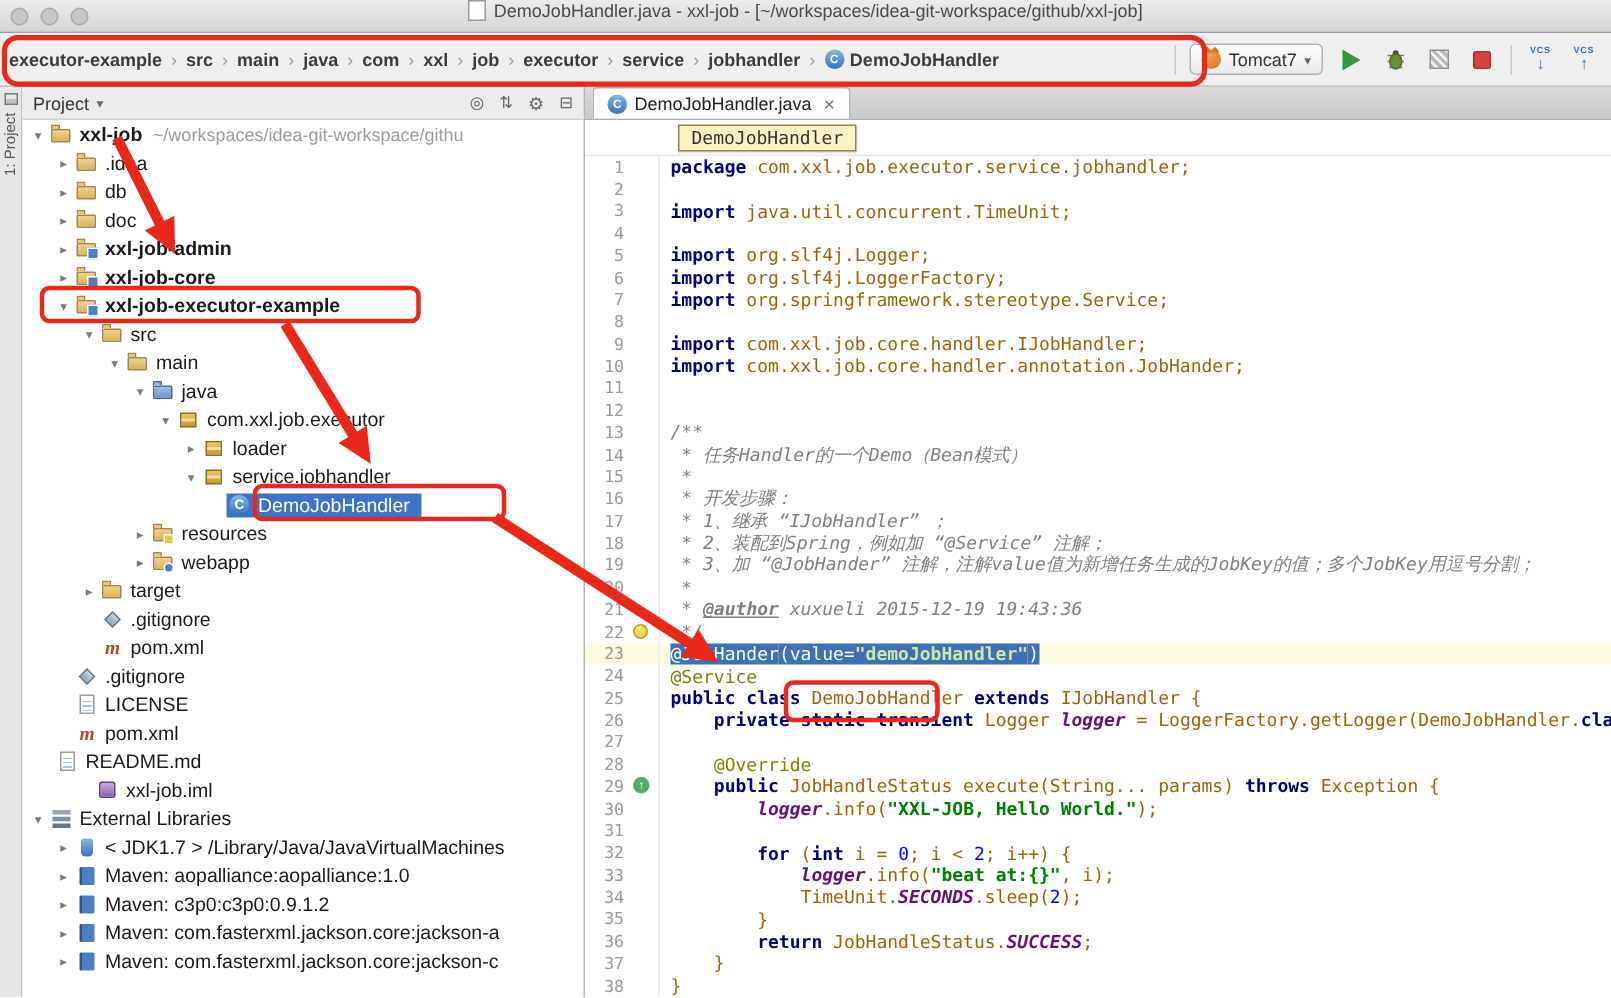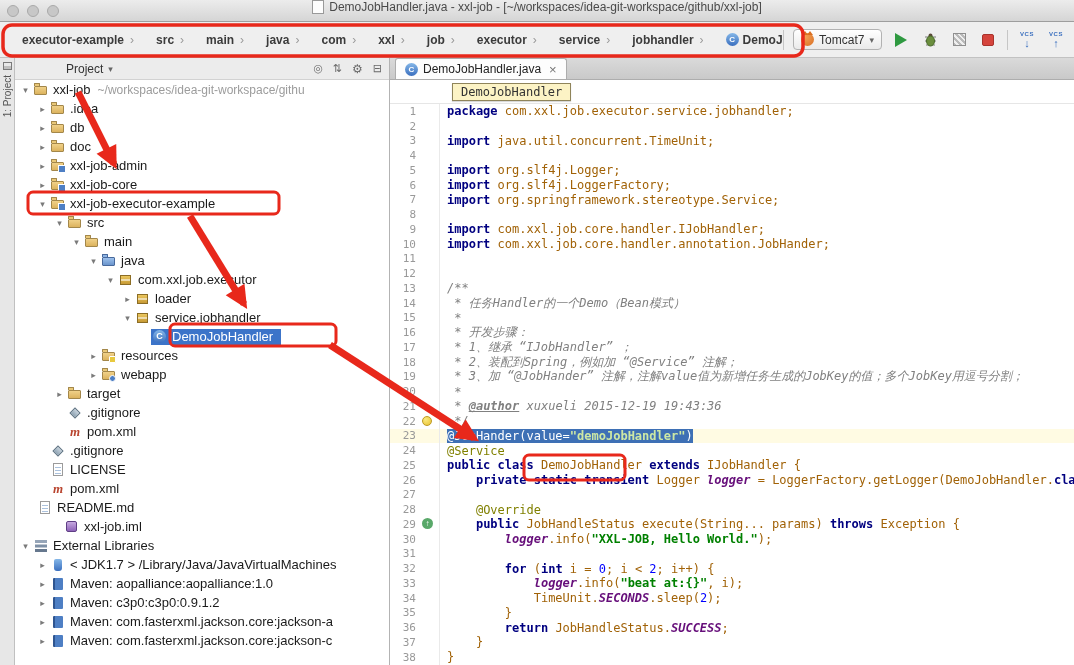--- a/index.html
+++ b/index.html
@@ -14,21 +14,21 @@
   .tlights span{width:12px;height:12px;border-radius:50%;background:#C7C7C7;border:1px solid #A9A9A9;box-sizing:border-box;}
   .ttl{position:absolute;left:120px;right:120px;top:0;height:14px;display:flex;align-items:center;justify-content:center;
        gap:5px;font-size:12px;color:#4A4A4A;white-space:nowrap;overflow:hidden;}
   .doc-ico{width:10px;height:12px;background:#FDFDFD;border:1px solid #999;display:inline-block;flex:none;}
 
   
   #navbar{position:absolute;left:0;top:22px;width:1074px;height:36px;background:#EFEFEF;
     border-bottom:1px solid #C2C2C2;box-sizing:border-box;display:flex;align-items:center;}
   #crumbs{display:flex;align-items:center;font-size:12px;color:#333;padding-left:4px;flex:1;min-width:0;
     overflow:hidden;white-space:nowrap;}
-  .crumb{display:inline-flex;align-items:center;gap:4px;padding:2px 2px;font-weight:bold;color:#3B3B3B;margin-left:16px;}
+  .crumb{display:inline-flex;align-items:center;gap:4px;padding:2px 2px;font-weight:bold;color:#3B3B3B;}
   .crumb-sep{color:#9A9A9A;margin:0 4px;font-size:12px;}
   #run-area{display:flex;align-items:center;gap:9px;padding-right:8px;flex:none;}
   .vdiv{width:1px;height:20px;background:#C6C6C6;}
   .runcfg{display:flex;align-items:center;gap:5px;background:linear-gradient(#FFF,#EAEAEA);
     border:1px solid #B2B2B2;border-radius:4px;padding:2px 7px;font-size:12px;color:#333;height:21px;box-sizing:border-box;}
   .tomcat-ico{width:13px;height:13px;border-radius:50%;background:radial-gradient(circle at 35% 30%,#F3A055,#D96F23);position:relative;flex:none;}
   .tomcat-ico::before{content:"";position:absolute;left:1px;top:-2px;border-left:3px solid transparent;border-right:3px solid transparent;border-bottom:4px solid #D96F23;}
   .tomcat-ico::after{content:"";position:absolute;right:1px;top:-2px;border-left:3px solid transparent;border-right:3px solid transparent;border-bottom:4px solid #D96F23;}
   .ddn{font-size:9px;color:#666;}
   .tbtn{display:inline-flex;align-items:center;justify-content:center;width:20px;height:20px;}
@@ -45,29 +45,29 @@
     border-right:1px solid #C0C0C0;box-sizing:border-box;}
   .strip-btn{display:flex;flex-direction:column;align-items:center;padding-top:4px;gap:5px;}
   .strip-ico{width:9px;height:8px;border:1px solid #7A7A7A;background:linear-gradient(#E8E8E8 0 3px,#BFBFBF 3px);box-sizing:border-box;}
   .vtext{writing-mode:vertical-rl;transform:rotate(180deg);font-size:10px;color:#555;white-space:nowrap;}
 
   
   #project{position:absolute;left:15px;top:58px;width:375px;height:607px;background:#FFF;
     border-right:1px solid #B3B3B3;box-sizing:border-box;overflow:hidden;}
   #phead{height:22px;background:#ECECEC;border-bottom:1px solid #D2D2D2;display:flex;align-items:center;
     padding:0 7px;font-size:12px;color:#333;box-sizing:border-box;}
-  .ph-title{display:flex;align-items:center;gap:5px;margin-left:44px;}
+  .ph-title{display:flex;align-items:center;gap:5px;}
   .ph-icons{margin-left:auto;display:flex;gap:10px;color:#6A6A6A;font-size:12px;align-items:center;}
   .ph-icons .sm{font-size:11px;}
   #tree{position:absolute;top:22px;left:0;right:0;bottom:0;overflow:hidden;font-size:13px;color:#1A1A1A;}
   .trow{height:19px;display:flex;align-items:center;white-space:nowrap;}
   .arrow{width:13px;text-align:center;color:#7A7A7A;font-size:9px;flex:none;}
   .grp{display:flex;align-items:center;}
   .trow.selected .grp{background:#3C74C9;color:#FFF;padding-right:8px;}
-  .tlabel.b{font-weight:normal;}
+  .tlabel.b{font-weight:bold;}
   .tsub{color:#9C9C9C;font-size:12px;margin-left:7px;}
   .ficon{width:16px;height:16px;margin:0 4px 0 1px;flex:none;position:relative;display:inline-block;}
   .ficon i{position:absolute;display:block;font-style:normal;}
   .base.folder{left:1px;top:4px;width:13px;height:9px;background:linear-gradient(#F0D189,#DCB35E);
     border:1px solid #A3874A;border-radius:1px;box-sizing:border-box;}
   .base.folder::before{content:"";position:absolute;left:-1px;top:-4px;width:6px;height:3px;background:#E9C878;
     border:1px solid #A3874A;border-bottom:none;box-sizing:border-box;border-radius:1px 1px 0 0;}
   .base.folder.blue{background:linear-gradient(#9DC1EC,#6A94CC);border-color:#48699C;}
   .base.folder.blue::before{background:#8FB5E4;border-color:#48699C;}
   .badge{position:absolute;}

